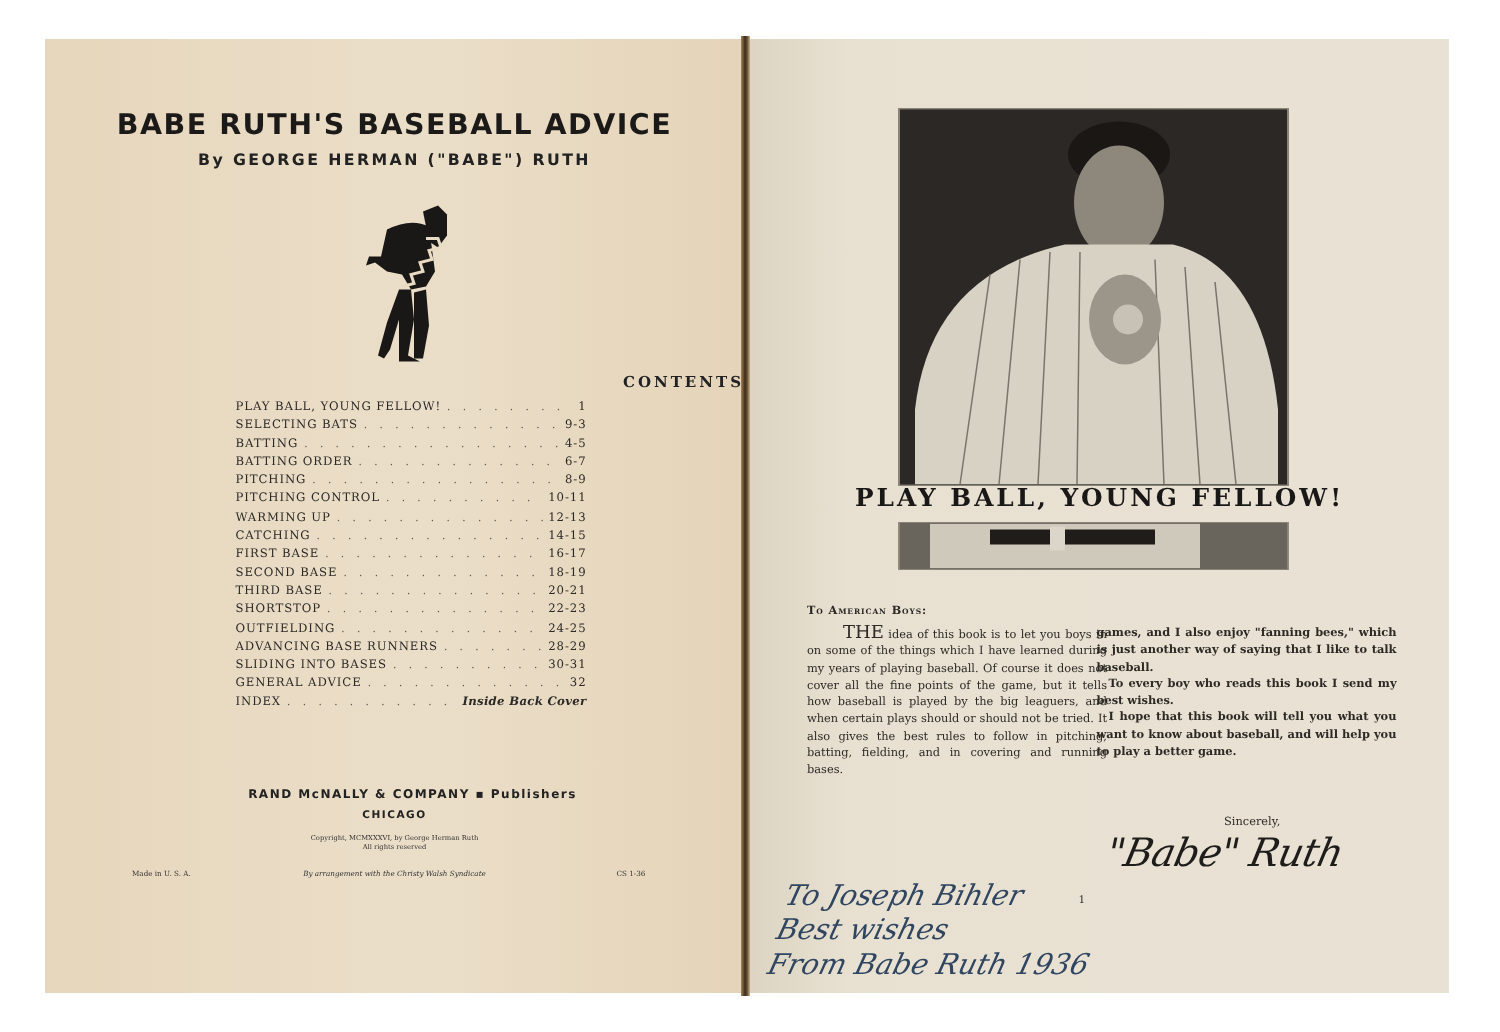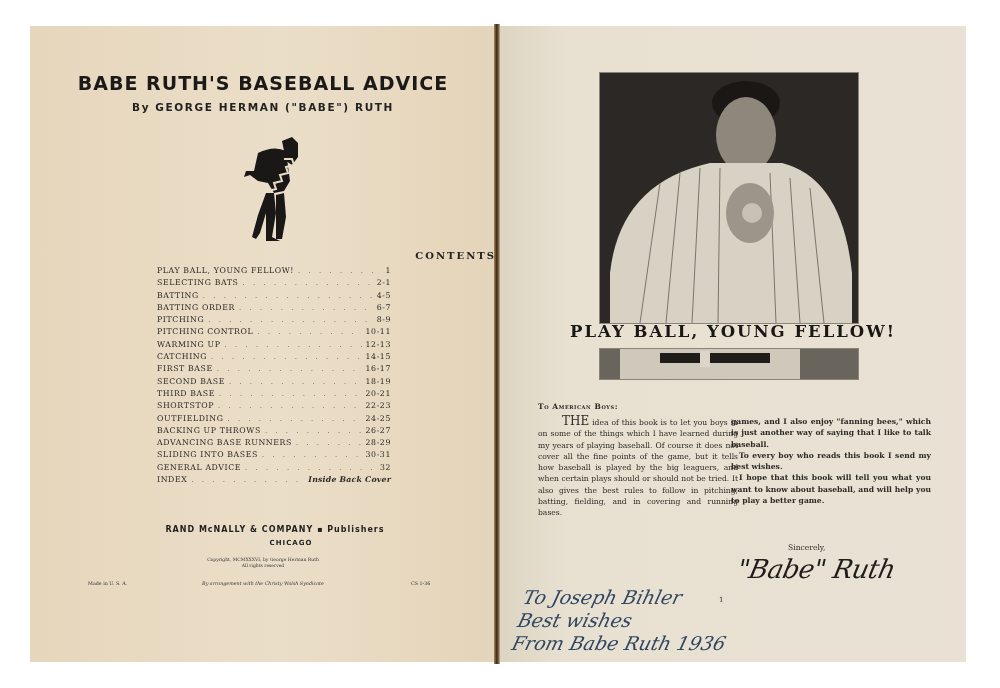--- a/index.html
+++ b/index.html
@@ -15,38 +15,38 @@
   .contents-title { position:absolute; left:0; width:466px; top:224px; text-align:right; font-family:"DejaVu Serif", serif; font-weight:bold; font-size:10px; letter-spacing:2px; color:#222; }
   .toc { position:absolute; left:127px; top:240px; width:234px; }
   .toc-row { display:flex; align-items:baseline; height:12.3px; font-family:"DejaVu Serif", serif; font-size:7.8px; color:#2b2926; letter-spacing:0.6px; white-space:nowrap; }
   .toc-label { flex:0 0 auto; }
   .toc-dots { flex:1 1 auto; overflow:hidden; margin:0 4px; color:#5a5650; letter-spacing:3px; font-size:7px; }
   .toc-dots::before { content:". . . . . . . . . . . . . . . . . . . . . . . . . . . . . . . . . . . . . . . ."; }
   .toc-page { flex:0 0 auto; }
   .toc-page.italic { font-style:italic; font-weight:bold; letter-spacing:0.2px; }
 
   .publisher { position:absolute; left:0; width:466px; top:499px; text-align:center; font-family:"DejaVu Sans", sans-serif; font-weight:bold; font-size:8px; letter-spacing:1px; color:#222;padding-left:12px; }
-  .city { position:absolute; left:0; width:466px; top:513px; text-align:center; font-family:"DejaVu Sans", sans-serif; font-weight:bold; font-size:7px; letter-spacing:1px; color:#222;margin-left:28px; }
+  .city { position:absolute; left:0; width:466px; top:513px; text-align:center; font-family:"DejaVu Sans", sans-serif; font-weight:bold; font-size:7px; letter-spacing:1px; color:#222; }
   .copyright { position:absolute; left:0; width:466px; top:531px; text-align:center; font-size:4.5px; color:#333; line-height:6px; }
   .made-in { position:absolute; left:58px; top:555px; font-size:4.8px; color:#333; }
   .arrangement { position:absolute; left:0; width:466px; top:555px; text-align:center; font-size:4.8px; font-style:italic; color:#333; }
   .cs-code { position:absolute; left:381px; top:555px; font-size:4.8px; color:#333; }
 
   .photo { position:absolute; left:99px; top:46px; width:258px; height:250px; background:#2a2724; border:1px solid #8a8478; overflow:hidden; }
   .photo-strip { position:absolute; left:99px; top:322px; width:258px; height:30px; background:#4a4640; border:1px solid #8a8478; overflow:hidden; }
   .headline { position:absolute; left:0; width:466px; top:296px; text-align:center; font-family:"DejaVu Serif", serif; font-weight:bold; font-size:16.5px; letter-spacing:2px; color:#1a1817; }
 
   .salutation { position:absolute; left:38px; top:376px; font-size:7.5px; color:#2a2825; letter-spacing:0.6px; font-variant:small-caps;font-weight:bold; }
   .col { position:absolute; font-family:"DejaVu Serif", serif; font-size:7.6px; line-height:11.3px; color:#2d2a26; text-align:justify; }
   .col-left { left:38px; top:390px; width:200px; }
   .col-right { left:231px; top:414px; width:200px;font-weight:bold; }
   .col p { margin:0; text-indent:8px; }
   .col p.first { text-indent:0; }
   .dropcap { font-size:12px; font-weight:normal;margin-left:24px; }
-  .sincerely { position:absolute; left:288px; top:517px; font-size:7.6px; color:#2d2a26; }
+  .sincerely { position:absolute; left:316px; top:517px; font-size:7.6px; color:#2d2a26; }
   .signature { position:absolute; left:238px; top:528px; font-family:"DejaVu Serif", serif; font-style:italic; font-size:26px; color:#1f1d1b; letter-spacing:-0.5px; transform:skewX(-12deg); }
   .page-number { position:absolute; left:219px; top:570px; font-size:7px; color:#2d2a26; }
   .inscription { position:absolute; left:18px; top:560px; font-family:"DejaVu Serif", serif; font-style:italic; color:#2f4560; font-size:19px; line-height:23px; transform:skewX(-14deg); }
   .inscription div { white-space:nowrap; }
 </style>
 </head>
 <body>
 
 <div class="page left-page">
   <div class="lp-title">BABE RUTH'S BASEBALL ADVICE</div>
@@ -64,21 +64,21 @@
 
   <div class="toc">
     <div class="toc-row">
         <span class="toc-label">PLAY BALL, YOUNG FELLOW!</span>
         <span class="toc-dots"></span>
         <span class="toc-page">1</span>
       </div>
     <div class="toc-row">
         <span class="toc-label">SELECTING BATS</span>
         <span class="toc-dots"></span>
-        <span class="toc-page">2-1</span>
+        <span class="toc-page">9-3</span>
       </div>
     <div class="toc-row">
         <span class="toc-label">BATTING</span>
         <span class="toc-dots"></span>
         <span class="toc-page">4-5</span>
       </div>
     <div class="toc-row">
         <span class="toc-label">BATTING ORDER</span>
         <span class="toc-dots"></span>
         <span class="toc-page">6-7</span>
@@ -120,25 +120,20 @@
       </div>
     <div class="toc-row">
         <span class="toc-label">SHORTSTOP</span>
         <span class="toc-dots"></span>
         <span class="toc-page">22-23</span>
       </div>
     <div class="toc-row">
         <span class="toc-label">OUTFIELDING</span>
         <span class="toc-dots"></span>
         <span class="toc-page">24-25</span>
-      </div>
-    <div class="toc-row">
-        <span class="toc-label">BACKING UP THROWS</span>
-        <span class="toc-dots"></span>
-        <span class="toc-page">26-27</span>
       </div>
     <div class="toc-row">
         <span class="toc-label">ADVANCING BASE RUNNERS</span>
         <span class="toc-dots"></span>
         <span class="toc-page">28-29</span>
       </div>
     <div class="toc-row">
         <span class="toc-label">SLIDING INTO BASES</span>
         <span class="toc-dots"></span>
         <span class="toc-page">30-31</span>

